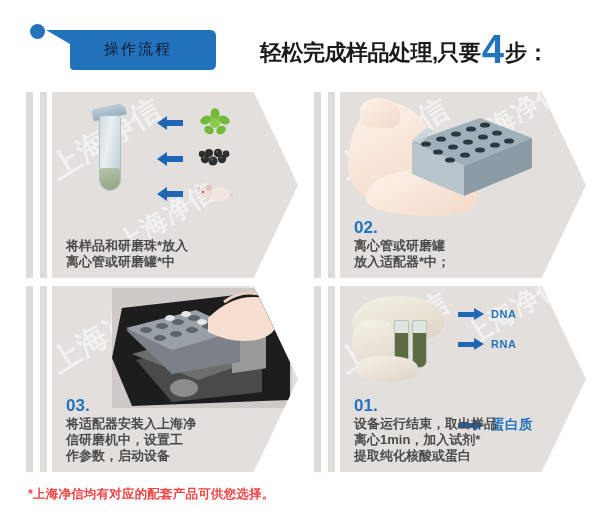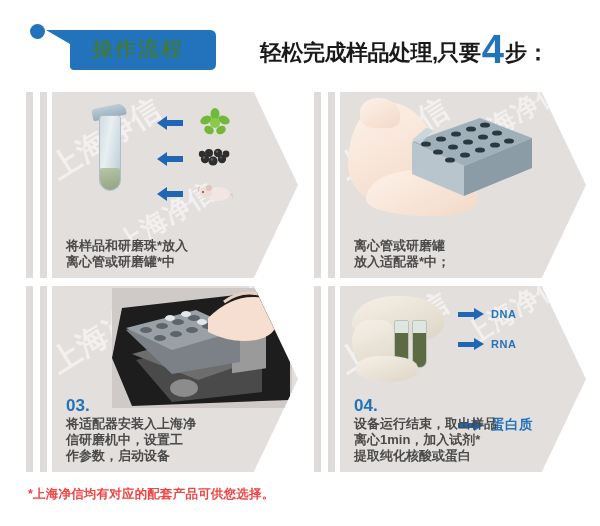--- a/index.html
+++ b/index.html
@@ -34,22 +34,22 @@
     width: 170px; height: 42px;
   }
   .banner svg { display: block; }
   .banner-label {
     position: absolute;
     left: 0; top: 0;
     width: 170px; height: 42px;
     display: flex;
     align-items: center;
     justify-content: center;
-    color: #4d7c0f;
-    font-size: 21px;
+    color: #0f172a;
+    font-size: 15px;
     letter-spacing: 2px;
     padding-left: 14px;
     box-sizing: border-box;
     font-weight: 500;
   }
   .headline {
     position: absolute;
     left: 260px; top: 26px;
     display: flex;
     align-items: baseline;
@@ -392,20 +392,21 @@
               <ellipse cx="119" cy="59" rx="5" ry="2.6"></ellipse>
             <ellipse cx="134" cy="54" rx="5" ry="2.6"></ellipse>
               <ellipse cx="149" cy="49" rx="5" ry="2.6"></ellipse>
             <ellipse cx="163" cy="45" rx="5" ry="2.6"></ellipse>
           </g>
           <polygon points="66,44 80,32 88,34 74,48" fill="#c8d4da" opacity=".9"></polygon>
         </svg>
       </div>
 
       <div class="caption">
+        <div class="step-num">02.</div>
         <div class="step-text">离心管或研磨罐
 放入适配器*中；</div>
       </div>
     </div>
   </div>
 
   <div class="panel p3">
     <div class="bar b1"></div>
     <div class="bar b2"></div>
     <div class="panel-body">
@@ -474,21 +475,21 @@
       <div class="art out-row" style="left:118px; top:52px;">
         <div class="arrow-right"></div>
         <span class="out-label">RNA</span>
       </div>
       <div class="art out-row" style="left:118px; top:82px;margin-top:48px;">
         <div class="arrow-right"></div>
         <span class="out-label cn">蛋白质</span>
       </div>
 
       <div class="caption">
-        <div class="step-num">04.</div>
+        <div class="step-num">01.</div>
         <div class="step-text">设备运行结束，取出样品
 离心1min，加入试剂*
 提取纯化核酸或蛋白</div>
       </div>
     </div>
   </div>
 
 </div>
 
 <div class="footer">*上海净信均有对应的配套产品可供您选择。</div>

